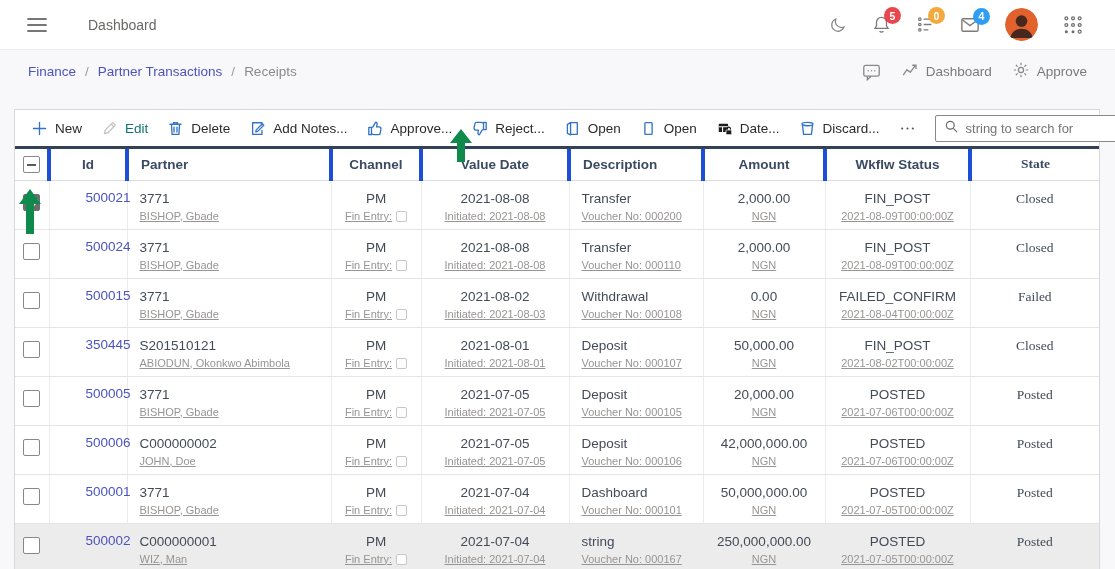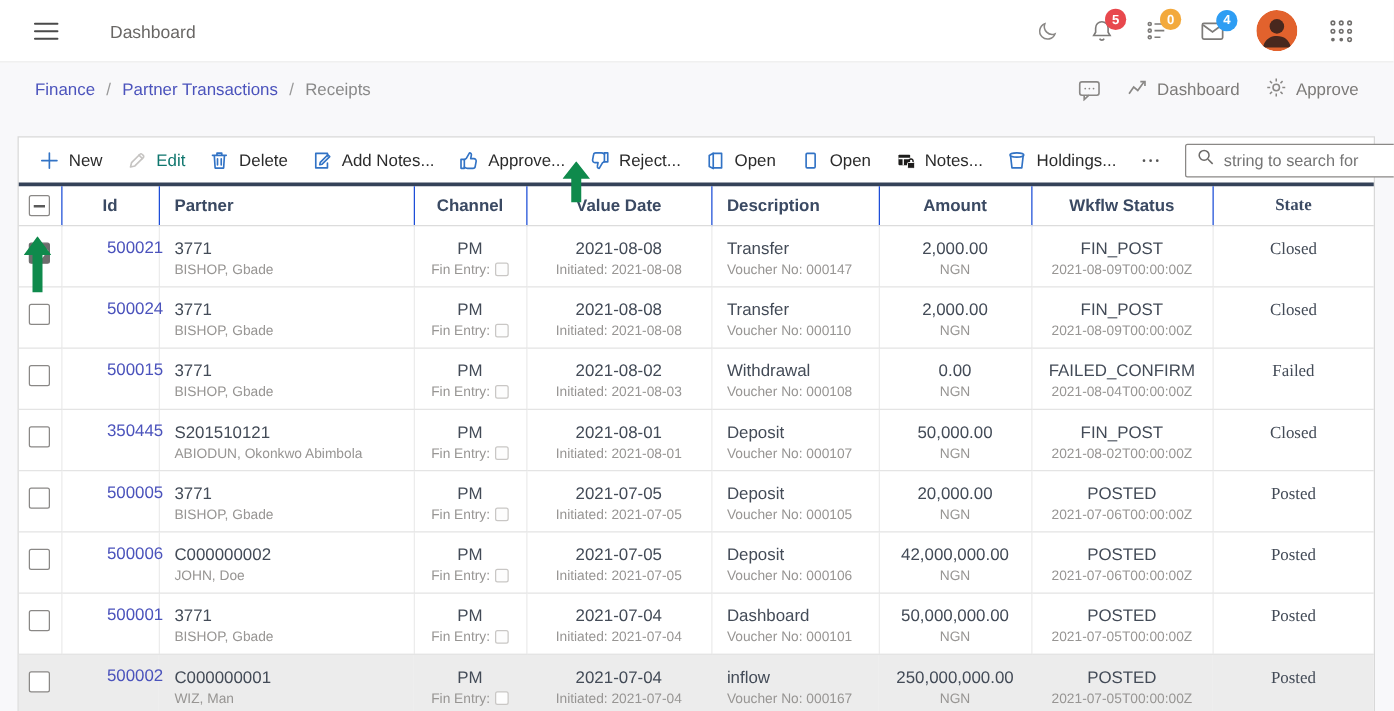--- a/index.html
+++ b/index.html
@@ -48,28 +48,28 @@
   .search-box input { border:none; outline:none; flex:1; font-size:13px; font-family:"Liberation Sans", sans-serif;
                       color:#444; background:transparent; }
   .search-box input::placeholder { color:#757575; }
 
   
   .navy { height:3px; background:#344258; }
 
   
   table { width:100%; border-collapse:collapse; table-layout:fixed; }
   th { height:31px; font-size:13.5px; font-weight:bold; color:#3b4a63; text-align:center;
-       border-bottom:1px solid #dcdcdc; border-right:1px solid #1d4ed8; cursor:pointer; }
+       border-bottom:1px solid #dcdcdc; border-right:4px solid #1d4ed8; cursor:pointer; }
   th:last-child, td:last-child { border-right:none;font-family:Liberation Serif, serif; }
   td { height:49px; vertical-align:top; padding-top:9px; border-bottom:1px solid #e4e4e4;
        border-right:1px solid #ececec; text-align:center; font-size:13.5px; color:#434b57; }
   th.left, td.left { text-align:left; padding-left:12px; }
   tr.highlighted td { background:#ececec; }
   .main { line-height:17px; }
-  .sub { font-size:11px; color:#979593; margin-top:3px; line-height:13px; }
+  .sub { font-size:11px; color:#979593; margin-top:3px; line-height:13px;text-decoration:underline; }
   .id-link { color:#4b53bc; cursor:pointer; text-decoration:none;margin-left:36px; }
   td.c-check { padding-top:13px; }
   .cbx { width:17px; height:17px; border:1px solid #8a8886; border-radius:2px; background:#fff;
          margin:0 auto; position:relative; cursor:pointer; }
   .cbx.indeterminate::after { content:""; position:absolute; left:3px; top:7px; width:9px; height:2px; background:#5a5a5a; }
   .cbx.checked { background:#6d6d6d; border-color:#6d6d6d; }
   .cbx.checked::after { content:""; position:absolute; left:5px; top:2px; width:5px; height:9px;
                         border:solid #fff; border-width:0 2px 2px 0; transform:rotate(40deg); }
   .fin-cbx { width:11px; height:11px; border:1px solid #c9c7c5; border-radius:2px; background:#fdfdfd;
              display:inline-block; vertical-align:-2px; margin-left:4px; cursor:pointer; }
@@ -255,30 +255,30 @@
         </div>
         <div class="tb-btn">
           <span class="tb-ic">
             <svg width="17" height="17" viewBox="0 0 16 16">
               <rect x="2.6" y="3.6" width="8.8" height="7.8" rx="0.6" fill="#1d1c1b"></rect>
               <path d="M2.6 6.4h8.8M6.2 6.4v5" stroke="#fff" stroke-width="1" fill="none"></path>
               <path d="M10.6 9.6V8.2a1.5 1.5 0 0 1 3 0v1.4" fill="none" stroke="#1d1c1b" stroke-width="1.1"></path>
               <rect x="9.4" y="9.4" width="5.4" height="4.4" rx="0.8" fill="#1d1c1b" stroke="#fff" stroke-width="0.7"></rect>
             </svg>
           </span>
-          <span>Notes...</span>
+          <span>Date...</span>
         </div>
         <div class="tb-btn">
           <span class="tb-ic">
             <svg width="17" height="17" viewBox="0 0 16 16" fill="none" stroke="#3273c5" stroke-width="1.25" stroke-linecap="round" stroke-linejoin="round">
               <ellipse cx="8" cy="3.8" rx="5.2" ry="1.6"></ellipse>
               <path d="m3.3 4.8 1 8.7h7.4l1-8.7"></path>
             </svg>
           </span>
-          <span>Holdings...</span>
+          <span>Discard...</span>
         </div>
         <div class="tb-btn">
           <span class="tb-ic">
             <svg width="17" height="17" viewBox="0 0 16 16">
               <circle cx="3" cy="8" r="1" fill="#555"></circle>
               <circle cx="8" cy="8" r="1" fill="#555"></circle>
               <circle cx="13" cy="8" r="1" fill="#555"></circle>
             </svg>
           </span>
         </div>
@@ -338,21 +338,21 @@
     <td class="c-channel">
       <div class="main">PM</div>
       <div class="sub"><span>Fin Entry:</span><span class="fin-cbx"></span></div>
     </td>
     <td class="c-date">
       <div class="main">2021-08-08</div>
       <div class="sub">Initiated: 2021-08-08</div>
     </td>
     <td class="left c-desc">
       <div class="main">Transfer</div>
-      <div class="sub">Voucher No: 000147</div>
+      <div class="sub">Voucher No: 000200</div>
     </td>
     <td class="c-amount">
       <div class="main">2,000.00</div>
       <div class="sub">NGN</div>
     </td>
     <td class="c-wkflw">
       <div class="main">FIN_POST</div>
       <div class="sub">2021-08-09T00:00:00Z</div>
     </td>
     <td class="c-state">
@@ -568,21 +568,21 @@
     </td>
     <td class="c-channel">
       <div class="main">PM</div>
       <div class="sub"><span>Fin Entry:</span><span class="fin-cbx"></span></div>
     </td>
     <td class="c-date">
       <div class="main">2021-07-04</div>
       <div class="sub">Initiated: 2021-07-04</div>
     </td>
     <td class="left c-desc">
-      <div class="main">inflow</div>
+      <div class="main">string</div>
       <div class="sub">Voucher No: 000167</div>
     </td>
     <td class="c-amount">
       <div class="main">250,000,000.00</div>
       <div class="sub">NGN</div>
     </td>
     <td class="c-wkflw">
       <div class="main">POSTED</div>
       <div class="sub">2021-07-05T00:00:00Z</div>
     </td>

